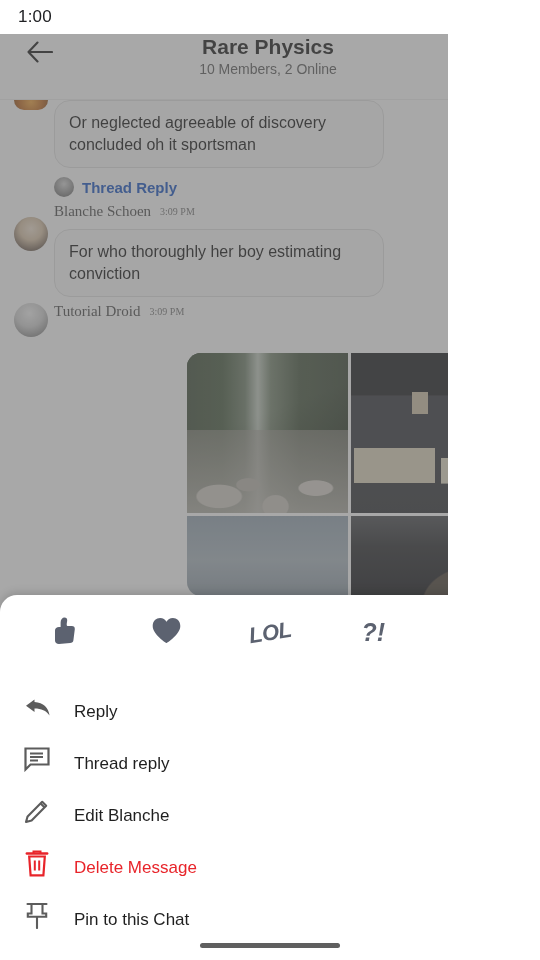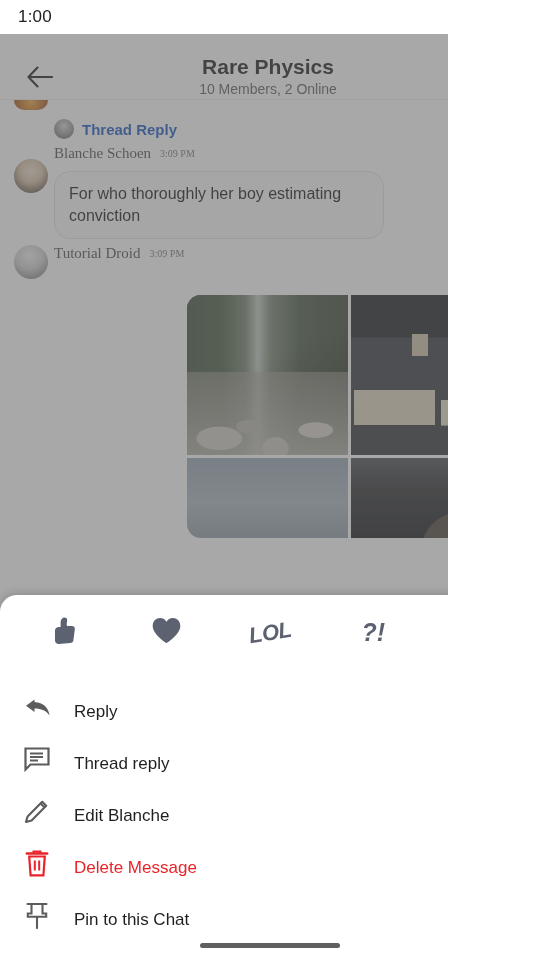--- a/index.html
+++ b/index.html
@@ -52,21 +52,21 @@
     background: #ffffff;
     overflow: hidden;
   }
 
   
   #app-bar {
     position: relative;
     height: 66px;
     background: #ffffff;
     display: flex;
-    align-items: flex-end;
+    align-items: flex-start;
     padding: 0 16px 0 20px;
     border-bottom: 1px solid #efefef;
   }
   #back-btn {
     width: 40px; height: 40px;
     display: flex; align-items: center; justify-content: center;
     flex: 0 0 auto;
   }
   #app-bar-titles {
     flex: 1 1 auto;
@@ -339,20 +339,21 @@
         <div id="chat-title">Rare Physics</div>
         <div id="chat-subtitle">10 Members, 2 Online</div>
       </div>
       <div id="header-avatar"></div>
     </div>
 
     <div id="message-list">
 
       <div class="row">
         <div class="avatar-sm partial av-orange"></div>
+        <div class="bubble">Or neglected agreeable of discovery concluded oh it sportsman</div>
       </div>
       <div class="thread-reply-row">
         <div class="avatar-sm av-thread"></div>
         <div class="thread-reply-link">Thread Reply</div>
       </div>
 
       <div class="row">
         <div class="avatar-sm av-blanche" style="margin-top:16px"></div>
         <div style="flex:1 1 auto">
           <div class="meta-row">

